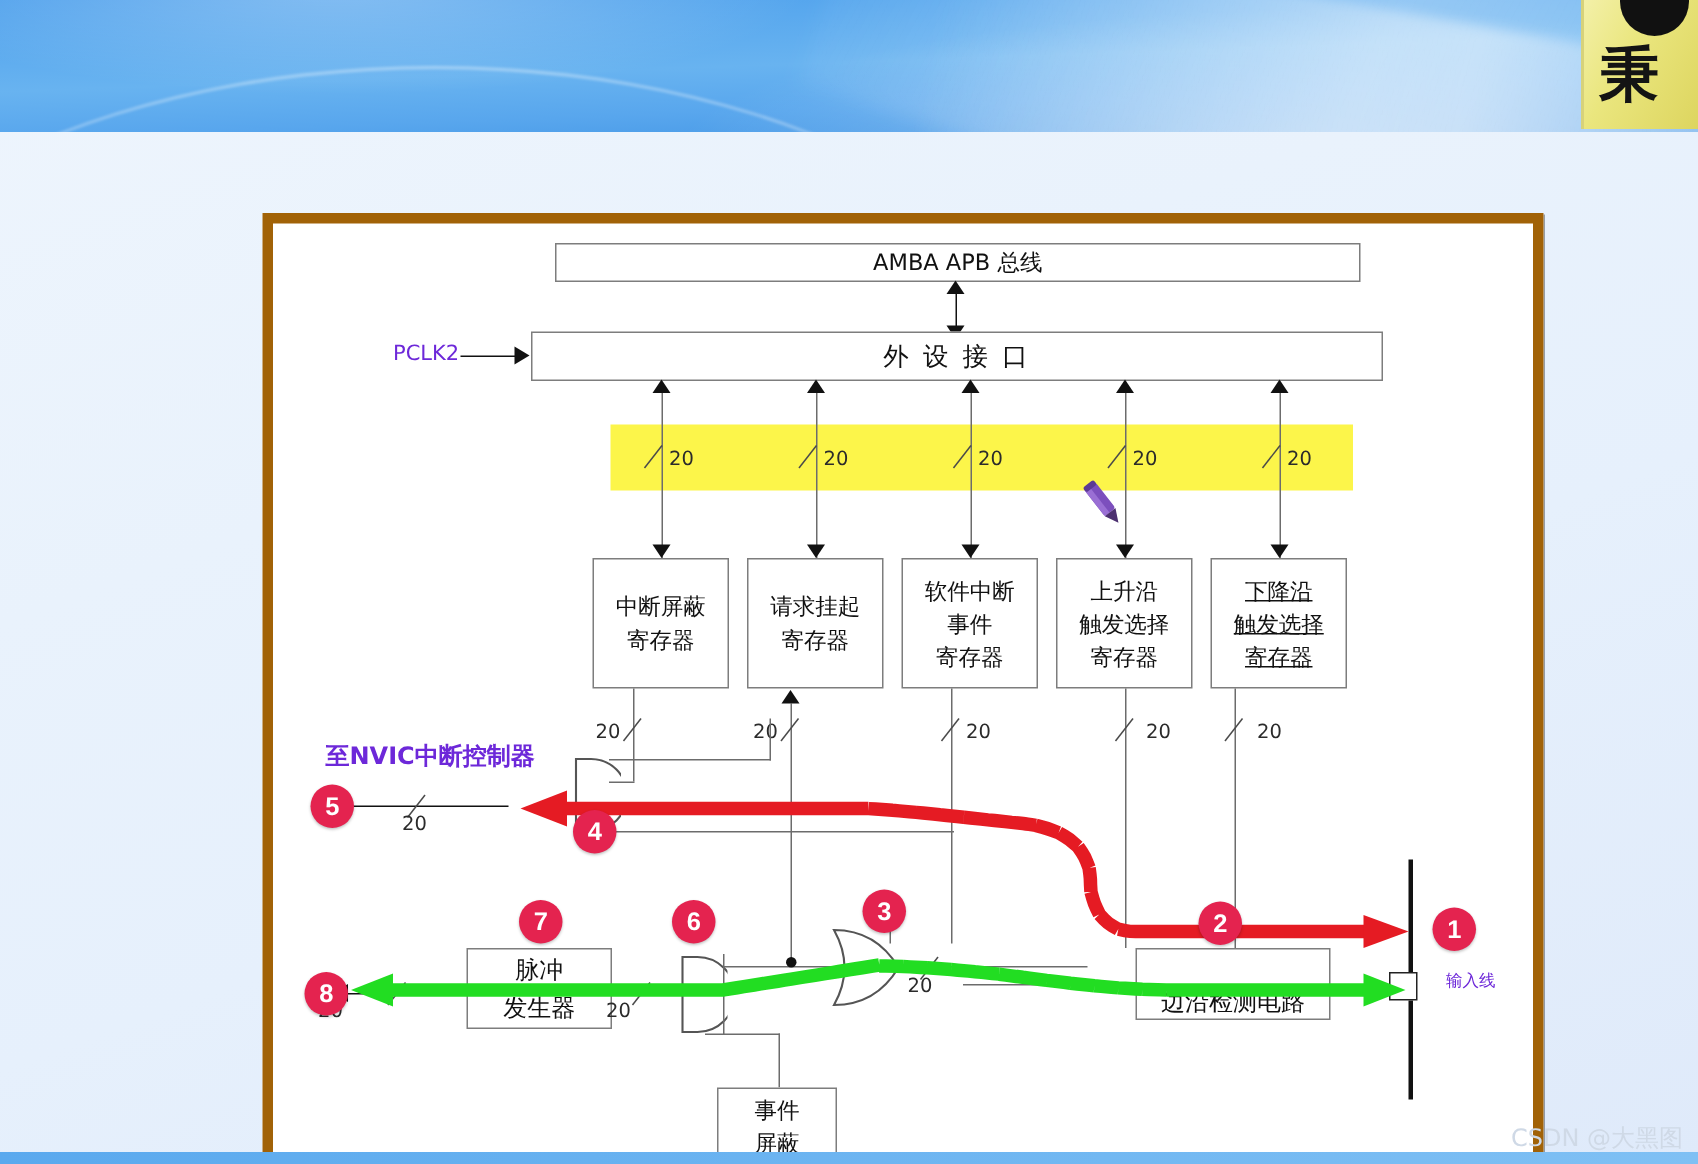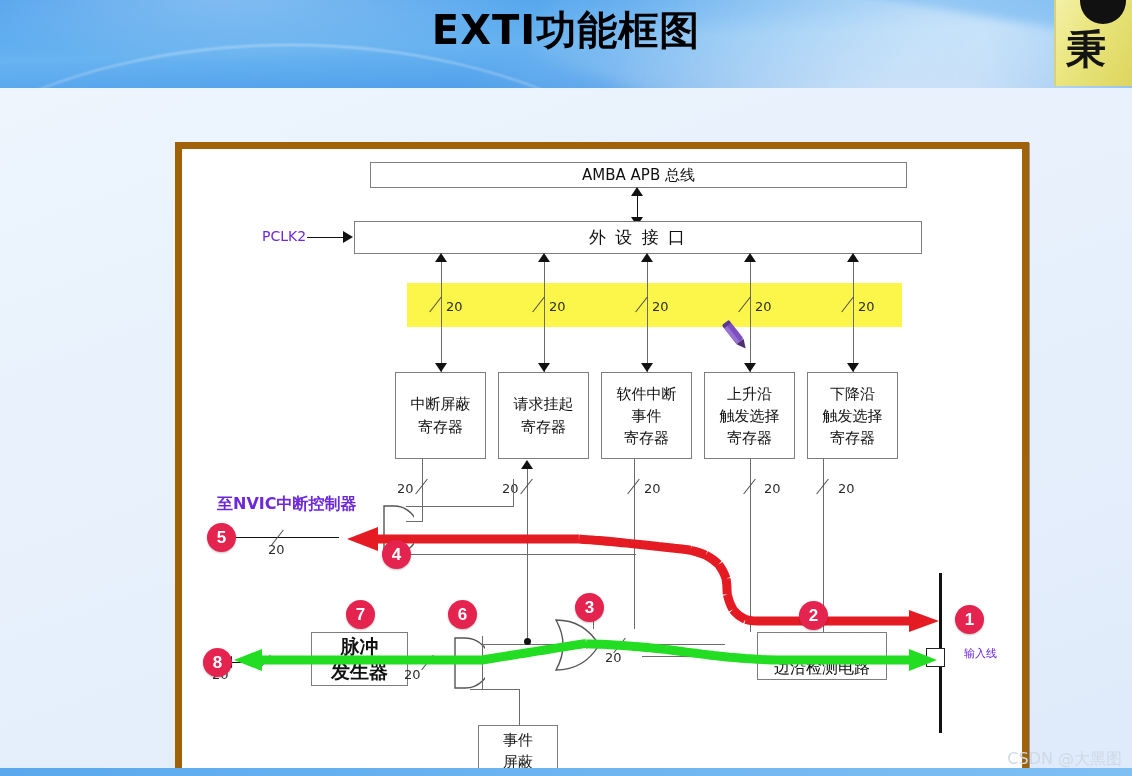--- a/index.html
+++ b/index.html
@@ -102,21 +102,20 @@
   #botbar{position:absolute;left:0;bottom:0;width:1132px;height:8px;
     background:linear-gradient(90deg,#5aa9ee,#7fc0f4);}
 </style>
 </head>
 <body>
 
 <div id="banner">
   <div class="swoosh1"></div>
   <div class="swoosh2"></div>
   <div class="arc"></div>
-  <div id="title">EXTI功能框图</div>
   <div id="logo">
     <div class="mark"></div>
     <div class="ch">秉</div>
   </div>
 </div>
 
 <div id="frame">
 
   <div class="box" style="left:188px;top:13px;width:537px;height:26px;font-size:15px;">
     <span>AMBA APB 总线</span>
@@ -185,21 +184,21 @@
   <div class="box" style="left:419px;top:223px;width:91px;height:87px;flex-direction:column;font-size:15px;line-height:22px;">
     <span>软件中断</span>
     <span>事件</span>
     <span>寄存器</span>
   </div>
   <div class="box" style="left:522px;top:223px;width:91px;height:87px;flex-direction:column;font-size:15px;line-height:22px;">
     <span>上升沿</span>
     <span>触发选择</span>
     <span>寄存器</span>
   </div>
-  <div class="box" style="left:625px;top:223px;width:91px;height:87px;flex-direction:column;font-size:15px;line-height:22px;">
+  <div class="box" style="left:625px;top:223px;width:91px;height:87px;flex-direction:column;font-size:15px;line-height:22px;text-decoration:underline;">
     <span>下降沿</span>
     <span>触发选择</span>
     <span>寄存器</span>
   </div>
 
   <div class="vline" style="left:240px;top:310px;height:62px;"></div>
   <div class="hline" style="left:224px;top:372px;width:17px;"></div>
   <div class="slash" style="left:239px;top:328px;"></div>
   <div class="w20" style="left:215px;top:332px;">20</div>
 
@@ -226,21 +225,21 @@
   <div class="slash" style="left:95px;top:379px;"></div>
   <div class="w20" style="left:86px;top:393px;">20</div>
 
   <svg style="position:absolute;left:196px;top:355px;" width="36" height="52" viewBox="0 0 36 52">
     <path d="M6,2 L16,2 A24,24 0 0,1 16,50 L6,50 Z" fill="none" stroke="#555" stroke-width="1.4"></path>
   </svg>
   <div class="hline" style="left:224px;top:357px;width:108px;"></div>
   <div class="hline" style="left:224px;top:405px;width:230px;"></div>
   <div class="vline" style="left:331px;top:330px;height:28px;"></div>
 
-  <div class="box" style="left:129px;top:483px;width:97px;height:54px;flex-direction:column;font-size:19px;line-height:25px;font-weight:bold;">
+  <div class="box" style="left:129px;top:483px;width:97px;height:54px;flex-direction:column;font-size:16px;line-height:25px;">
     <span>脉冲</span>
     <span>发生器</span>
   </div>
 
   <div class="hline thick" style="left:50px;top:513px;width:80px;"></div>
   <div class="ar-lt" style="left:40px;top:507px;"></div>
   <div class="slash" style="left:82px;top:504px;"></div>
   <div class="w20" style="left:30px;top:518px;">20</div>
 
   <div class="hline" style="left:226px;top:513px;width:44px;"></div>

